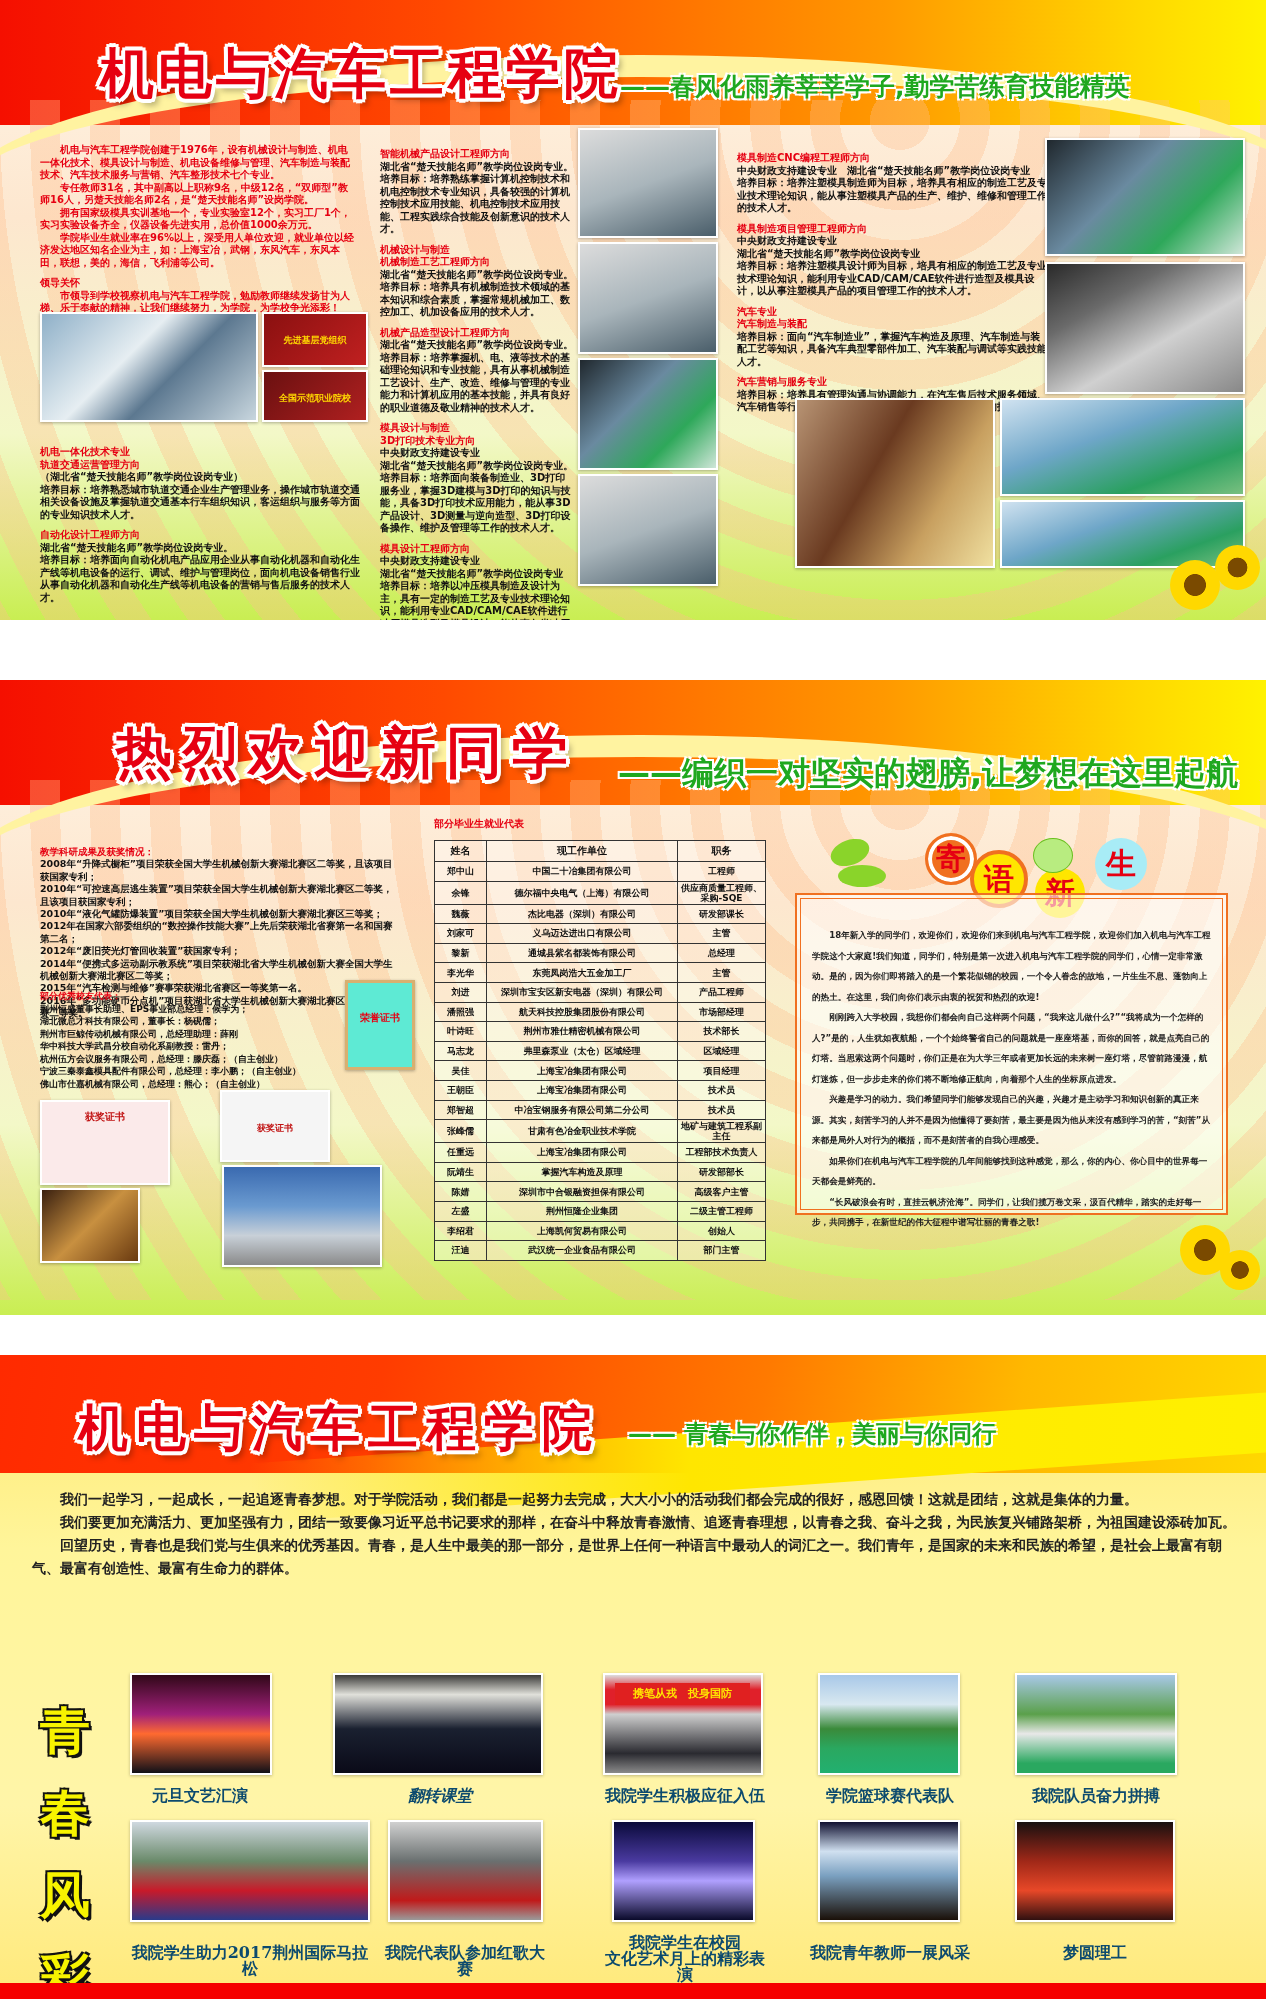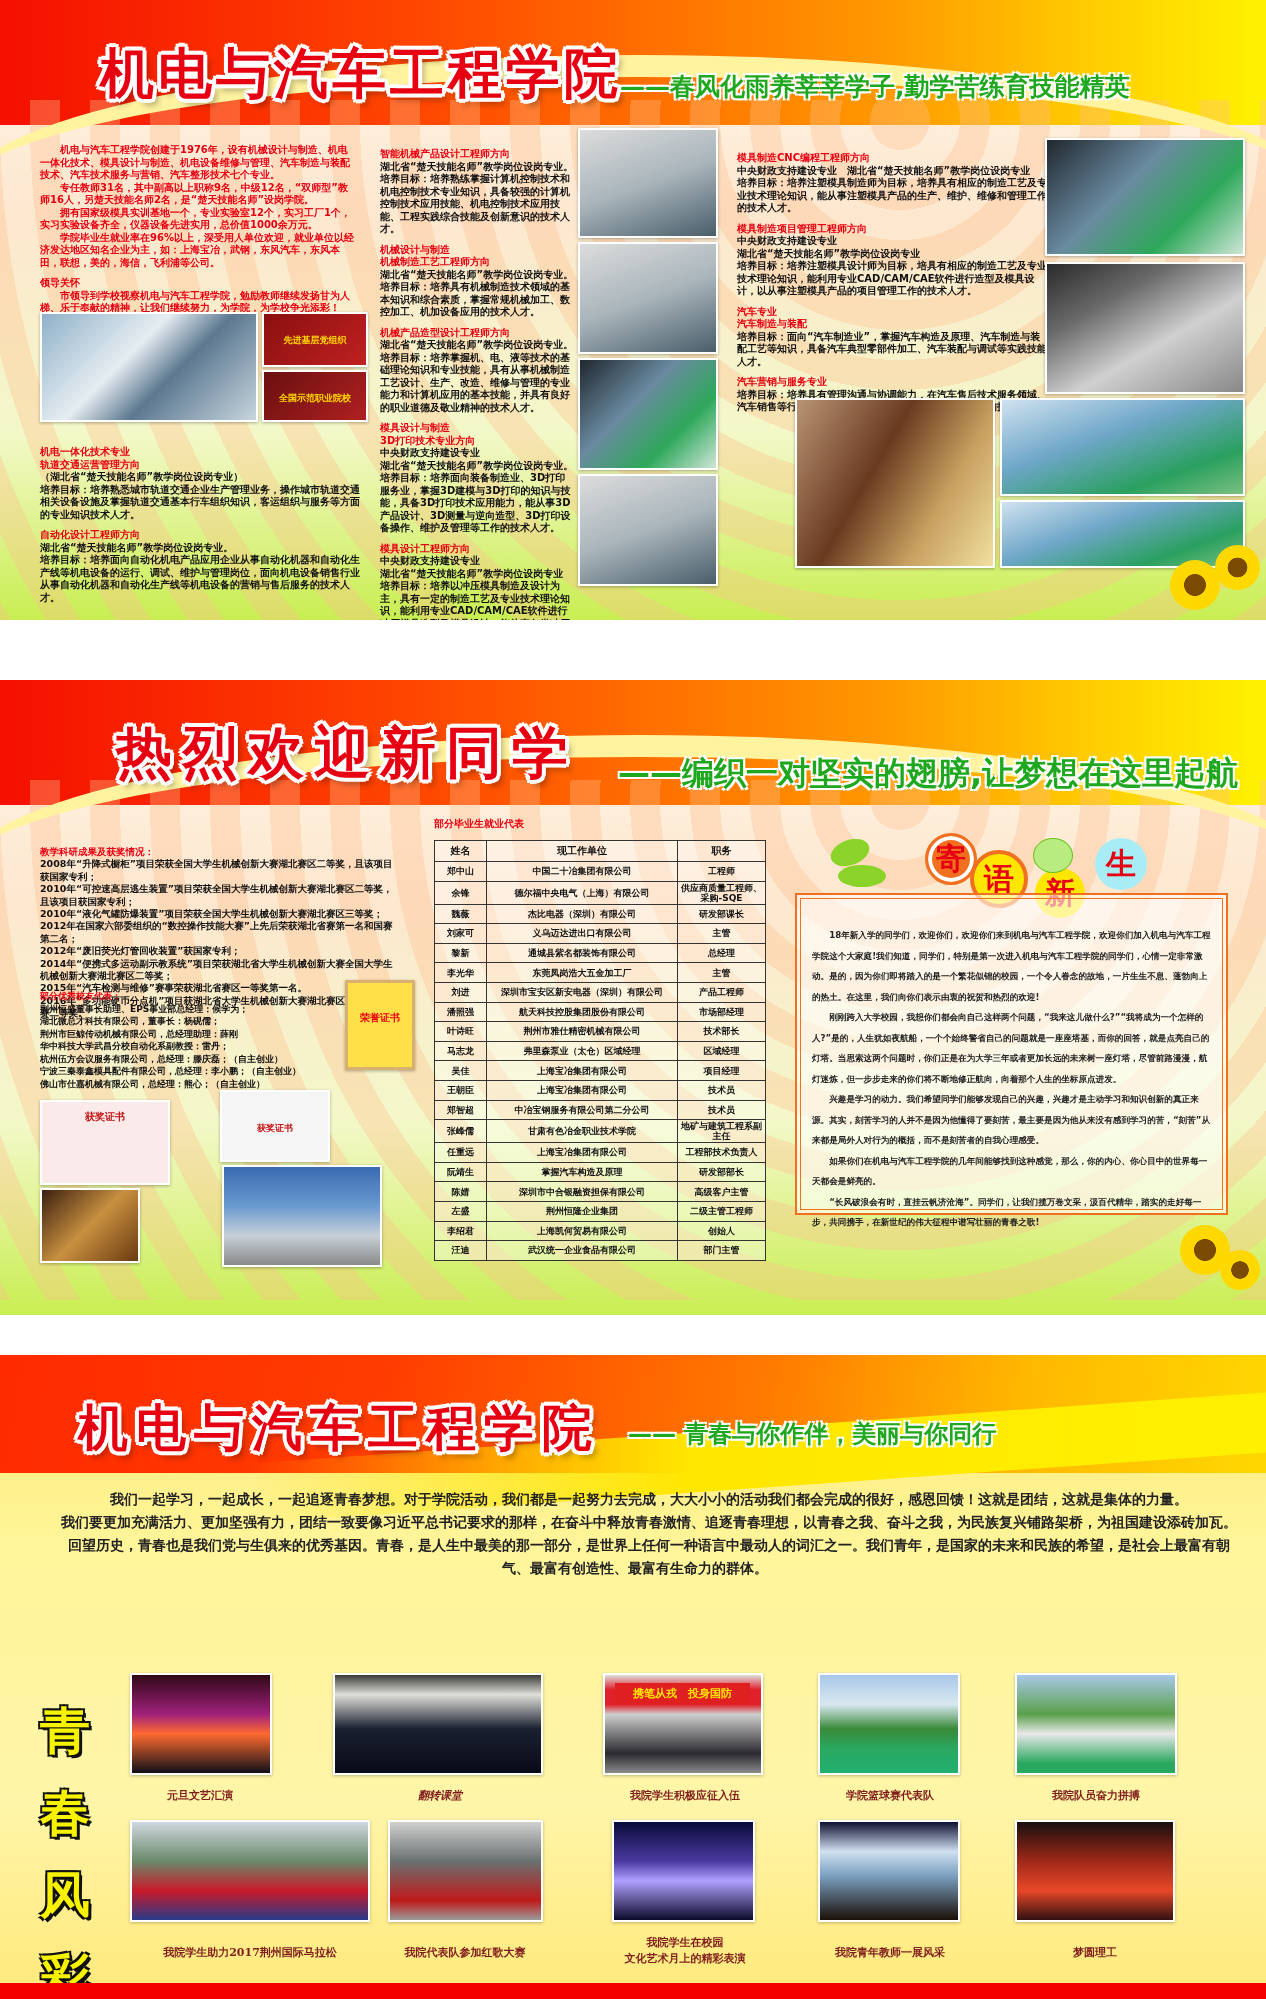--- a/index.html
+++ b/index.html
@@ -32,24 +32,24 @@
 table.grad td.tall{height:23px;}
 .welcome-box{position:absolute;left:795px;top:893px;width:433px;height:322px;border:2px solid #f07020;outline:1px solid #f07020;outline-offset:-6px;background:rgba(255,255,255,0.6);}
 .welcome-text{position:absolute;left:812px;top:925px;width:400px;font-size:8.6px;line-height:20.5px;color:#222;font-weight:bold;}
 .welcome-text p{text-indent:2em;}
 .bubble{position:absolute;border-radius:50%;display:flex;align-items:center;justify-content:center;font-weight:bold;color:#e60012;font-size:30px;}
 
 #p3{top:1355px;height:644px;background:linear-gradient(180deg,#ffe870 0%,#fff59a 30%,#fff5a8 70%,#ffe97a 100%);}
 .banner3{position:absolute;left:0;top:0;width:1266px;height:118px;background:linear-gradient(100deg,#ff2a00 0%,#ff3c00 30%,#ff7a00 60%,#ffb800 80%,#ffd800 100%);}
 .banner3-band{position:absolute;left:250px;top:70px;width:1100px;height:60px;background:linear-gradient(90deg,rgba(255,240,0,0) 0%,#ffe600 40%,#fff200 100%);transform:skewY(-4deg);}
 .youth-text{position:absolute;left:32px;top:1488px;width:1206px;font-size:14px;line-height:23px;color:#222;font-weight:bold;}
-.youth-text p{text-indent:2em;text-align:center;}
+.youth-text p{text-indent:2em;}
 .vert-title{position:absolute;left:30px;top:1690px;width:70px;font-size:50px;font-weight:bold;color:#f7f300;line-height:82px;text-align:center;text-shadow:2px 2px 0 #111,-2px -2px 0 #111,2px -2px 0 #111,-2px 2px 0 #111,3px 3px 0 #111;}
 .gphoto{position:absolute;border:2px solid #fff;box-shadow:0 1px 3px rgba(0,0,0,0.25);}
-.gcap{position:absolute;font-family:"DejaVu Serif","Liberation Serif",serif;font-size:11px;font-weight:bold;color:#7f1d1d;text-align:center;line-height:16px;}
+.gcap{position:absolute;font-family:"DejaVu Serif","Liberation Serif",serif;font-size:16px;font-weight:bold;color:#0c4a6e;text-align:center;line-height:16px;}
 .g1{background:linear-gradient(180deg,#300818,#a0207a 40%,#ff6a30 60%,#101018);}
 .g2{background:linear-gradient(180deg,#3a3a38,#e0e0da 20%,#1a2030 55%,#0a0a18);}
 .g3{background:linear-gradient(180deg,#ddd 0%,#e0202a 15% 30%,#cfcfcf 40%,#2a2a30 80%,#8a8a8a);}
 .g4{background:linear-gradient(180deg,#a8c8e8,#d8e8f0 30%,#3a8a3a 55%,#2aa860 75%,#22b070);}
 .g5{background:linear-gradient(180deg,#a8c8e8,#5aa04a 40%,#e8e8e8 60%,#2aa860 90%);}
 .g6{background:linear-gradient(180deg,#cfd8e0,#6a8a6a 40%,#c81a2a 70%,#2a3a8a);}
 .g7{background:linear-gradient(180deg,#d0d0d0,#6a7070 40%,#c01a1a 80%,#9a9a9a);}
 .g8{background:linear-gradient(180deg,#0a0a3a,#4a3aa0 40%,#b0a0ff 60%,#0a0a2a);}
 .g9{background:linear-gradient(180deg,#101030,#d0e0f0 30%,#7aa0c0 55%,#1a1008);}
 .g10{background:linear-gradient(180deg,#181010,#a02818 40%,#e84828 70%,#301010);}
@@ -178,21 +178,21 @@
   <p class="red">部分优秀校友代表：</p>
   <p>荆州恒盛董事长助理、EPS事业部总经理：候学为；</p>
   <p>湖北微总才科技有限公司，董事长：杨砚儒；</p>
   <p>荆州市巨鲸传动机械有限公司，总经理助理：薛刚</p>
   <p>华中科技大学武昌分校自动化系副教授：雷丹；</p>
   <p>杭州伍方会议服务有限公司，总经理：滕庆磊；（自主创业）</p>
   <p>宁波三秦泰鑫模具配件有限公司，总经理：李小鹏；（自主创业）</p>
   <p>佛山市仕嘉机械有限公司，总经理：熊心；（自主创业）</p>
 </div>
 
-<div class="photo" style="left:345px;top:980px;width:70px;height:90px;background:#fde047;border:3px solid #d8b070;">
+<div class="photo" style="left:345px;top:980px;width:70px;height:90px;background:#5eead4;border:3px solid #d8b070;">
   <div style="color:#e60012;font-size:10px;font-weight:bold;text-align:center;margin-top:28px;">荣誉证书</div>
 </div>
 <div class="photo" style="left:40px;top:1100px;width:130px;height:85px;background:#fbeaea;">
   <div style="color:#c01010;font-size:10px;font-weight:bold;text-align:center;margin-top:8px;">获奖证书</div>
 </div>
 <div class="photo" style="left:220px;top:1090px;width:110px;height:72px;background:#f5f5f5;">
   <div style="color:#c01010;font-size:9px;font-weight:bold;text-align:center;margin-top:30px;">获奖证书</div>
 </div>
 <div class="photo" style="left:40px;top:1188px;width:100px;height:75px;background:linear-gradient(135deg,#3a2010,#c89040 50%,#6a3a10);"></div>
 <div class="photo" style="left:222px;top:1165px;width:160px;height:102px;background:linear-gradient(180deg,#3a6ab0,#6a9ad0 40%,#c8d0d8 70%,#8a8a8a);"></div>

